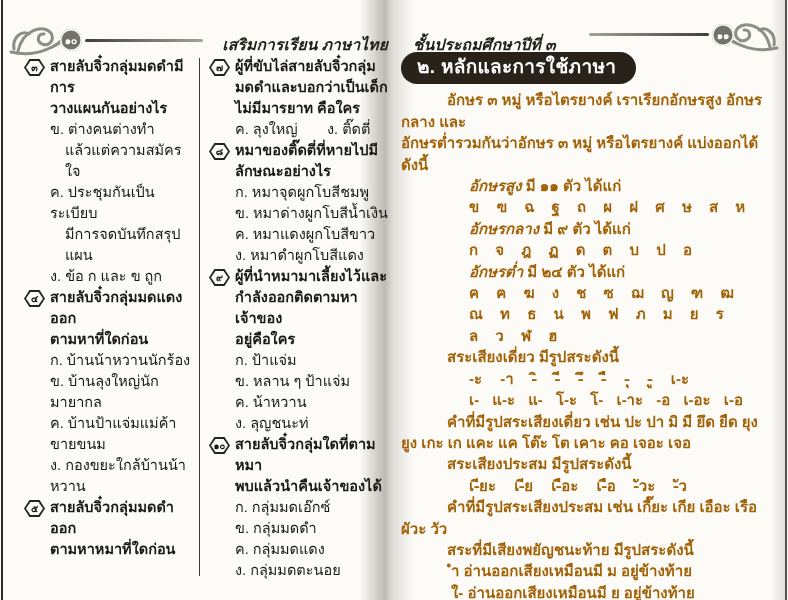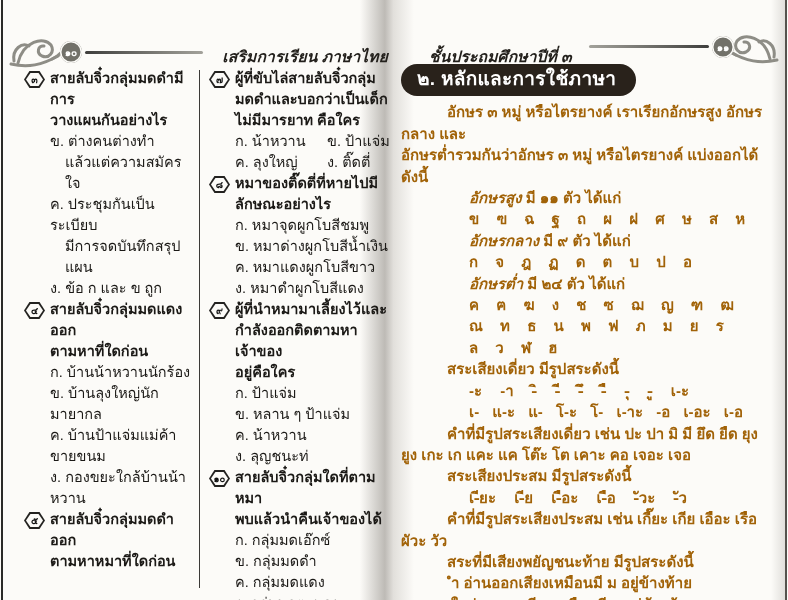--- a/index.html
+++ b/index.html
@@ -6,40 +6,40 @@
   .spread{position:relative;width:788px;height:600px;background:#fcfbf8;overflow:hidden;
           font-family:"Liberation Sans","DejaVu Sans",sans-serif;color:#1b1916;}
   
   .edge-left{position:absolute;left:1px;top:0;width:2px;height:600px;background:#2a2a28;}
   .edge-right{position:absolute;right:1px;top:0;width:2px;height:600px;background:#55534e;}
   .edge-right-band{position:absolute;right:3px;top:0;width:14px;height:600px;
                    background:linear-gradient(90deg,rgba(0,0,0,0),rgba(100,95,88,.18));}
   .gutter{position:absolute;left:360px;top:0;width:54px;height:600px;
           background:linear-gradient(90deg,rgba(0,0,0,0) 0%,rgba(88,82,74,.38) 46%,rgba(120,113,104,.20) 62%,rgba(0,0,0,0) 100%);}
   
-  .page{position:absolute;top:12px;height:472px;}
+  .page{position:absolute;top:0;height:472px;}
   .page-left{left:0;width:394px;}
   .page-right{left:394px;width:394px;}
   
   .orn{position:absolute;height:40px;}
   .orn-l{left:8px;top:20px;width:196px;}
   .orn-r{right:8px;top:16px;width:196px;}
   .orn svg{position:absolute;top:0;}
   .orn-l svg{left:0;}
   .orn-r svg{right:0;transform:scaleX(-1);}
   .pgnum{position:absolute;width:22px;height:22px;border-radius:50%;background:#72716a;color:#fff;
          display:flex;align-items:center;justify-content:center;font-size:10px;font-weight:700;
          box-shadow:0 0 0 1.5px #fcfbf8 inset;}
   .orn-l .pgnum{left:52px;top:9px;}
   .orn-r .pgnum{right:46px;top:8px;}
   .orn-line{position:absolute;height:3px;border-radius:2px;}
   .orn-l .orn-line{left:77px;top:19px;width:118px;background:linear-gradient(90deg,#3e3e3c,#a3a29b);}
   .orn-r .orn-line{right:71px;top:17px;width:120px;background:linear-gradient(270deg,#3e3e3c,#a3a29b);}
   .running-head{position:absolute;top:32px;font-family:"Liberation Serif","DejaVu Serif",serif;
-                font-style:italic;font-weight:700;font-size:15.5px;color:#23201c;letter-spacing:.2px;margin-left:16px;}
+                font-style:italic;font-weight:700;font-size:15.5px;color:#23201c;letter-spacing:.2px;}
   .head-l{right:6px;}
   .head-r{left:19px;}
   
   .col{position:absolute;top:56px;font-size:14.5px;line-height:21px;}
   .col1{left:24px;width:172px;}
   .col2{left:209px;width:182px;}
   .divider{position:absolute;left:199px;top:58px;width:1px;height:518px;background:#3b3a37;}
   .question{position:relative;}
   .qline{padding-left:26px;font-weight:700;}
   .choice{font-weight:400;}
@@ -133,21 +133,20 @@
 
     <div class="col col2">
       <div class="question">
         <div class="qline"><span class="hex">
               <span class="hex-out"></span>
               <span class="hex-in"></span>
               <span class="hex-num">๗</span>
             </span><span>ผู้ที่ขับไล่สายลับจิ๋วกลุ่ม</span></div>
         <div class="qline">มดดำและบอกว่าเป็นเด็ก</div>
         <div class="qline">ไม่มีมารยาท คือใคร</div>
-        <div class="qline choice"><span class="pair-a">ก. น้าหวาน</span><span>ข. ป้าแจ่ม</span></div>
         <div class="qline choice"><span class="pair-a">ค. ลุงใหญ่</span><span>ง. ติ๊ดตี่</span></div>
       </div>
       <div class="question">
         <div class="qline"><span class="hex">
               <span class="hex-out"></span>
               <span class="hex-in"></span>
               <span class="hex-num">๘</span>
             </span><span>หมาของติ๊ดตี่ที่หายไปมี</span></div>
         <div class="qline">ลักษณะอย่างไร</div>
         <div class="qline choice">ก. หมาจุดผูกโบสีชมพู</div>

